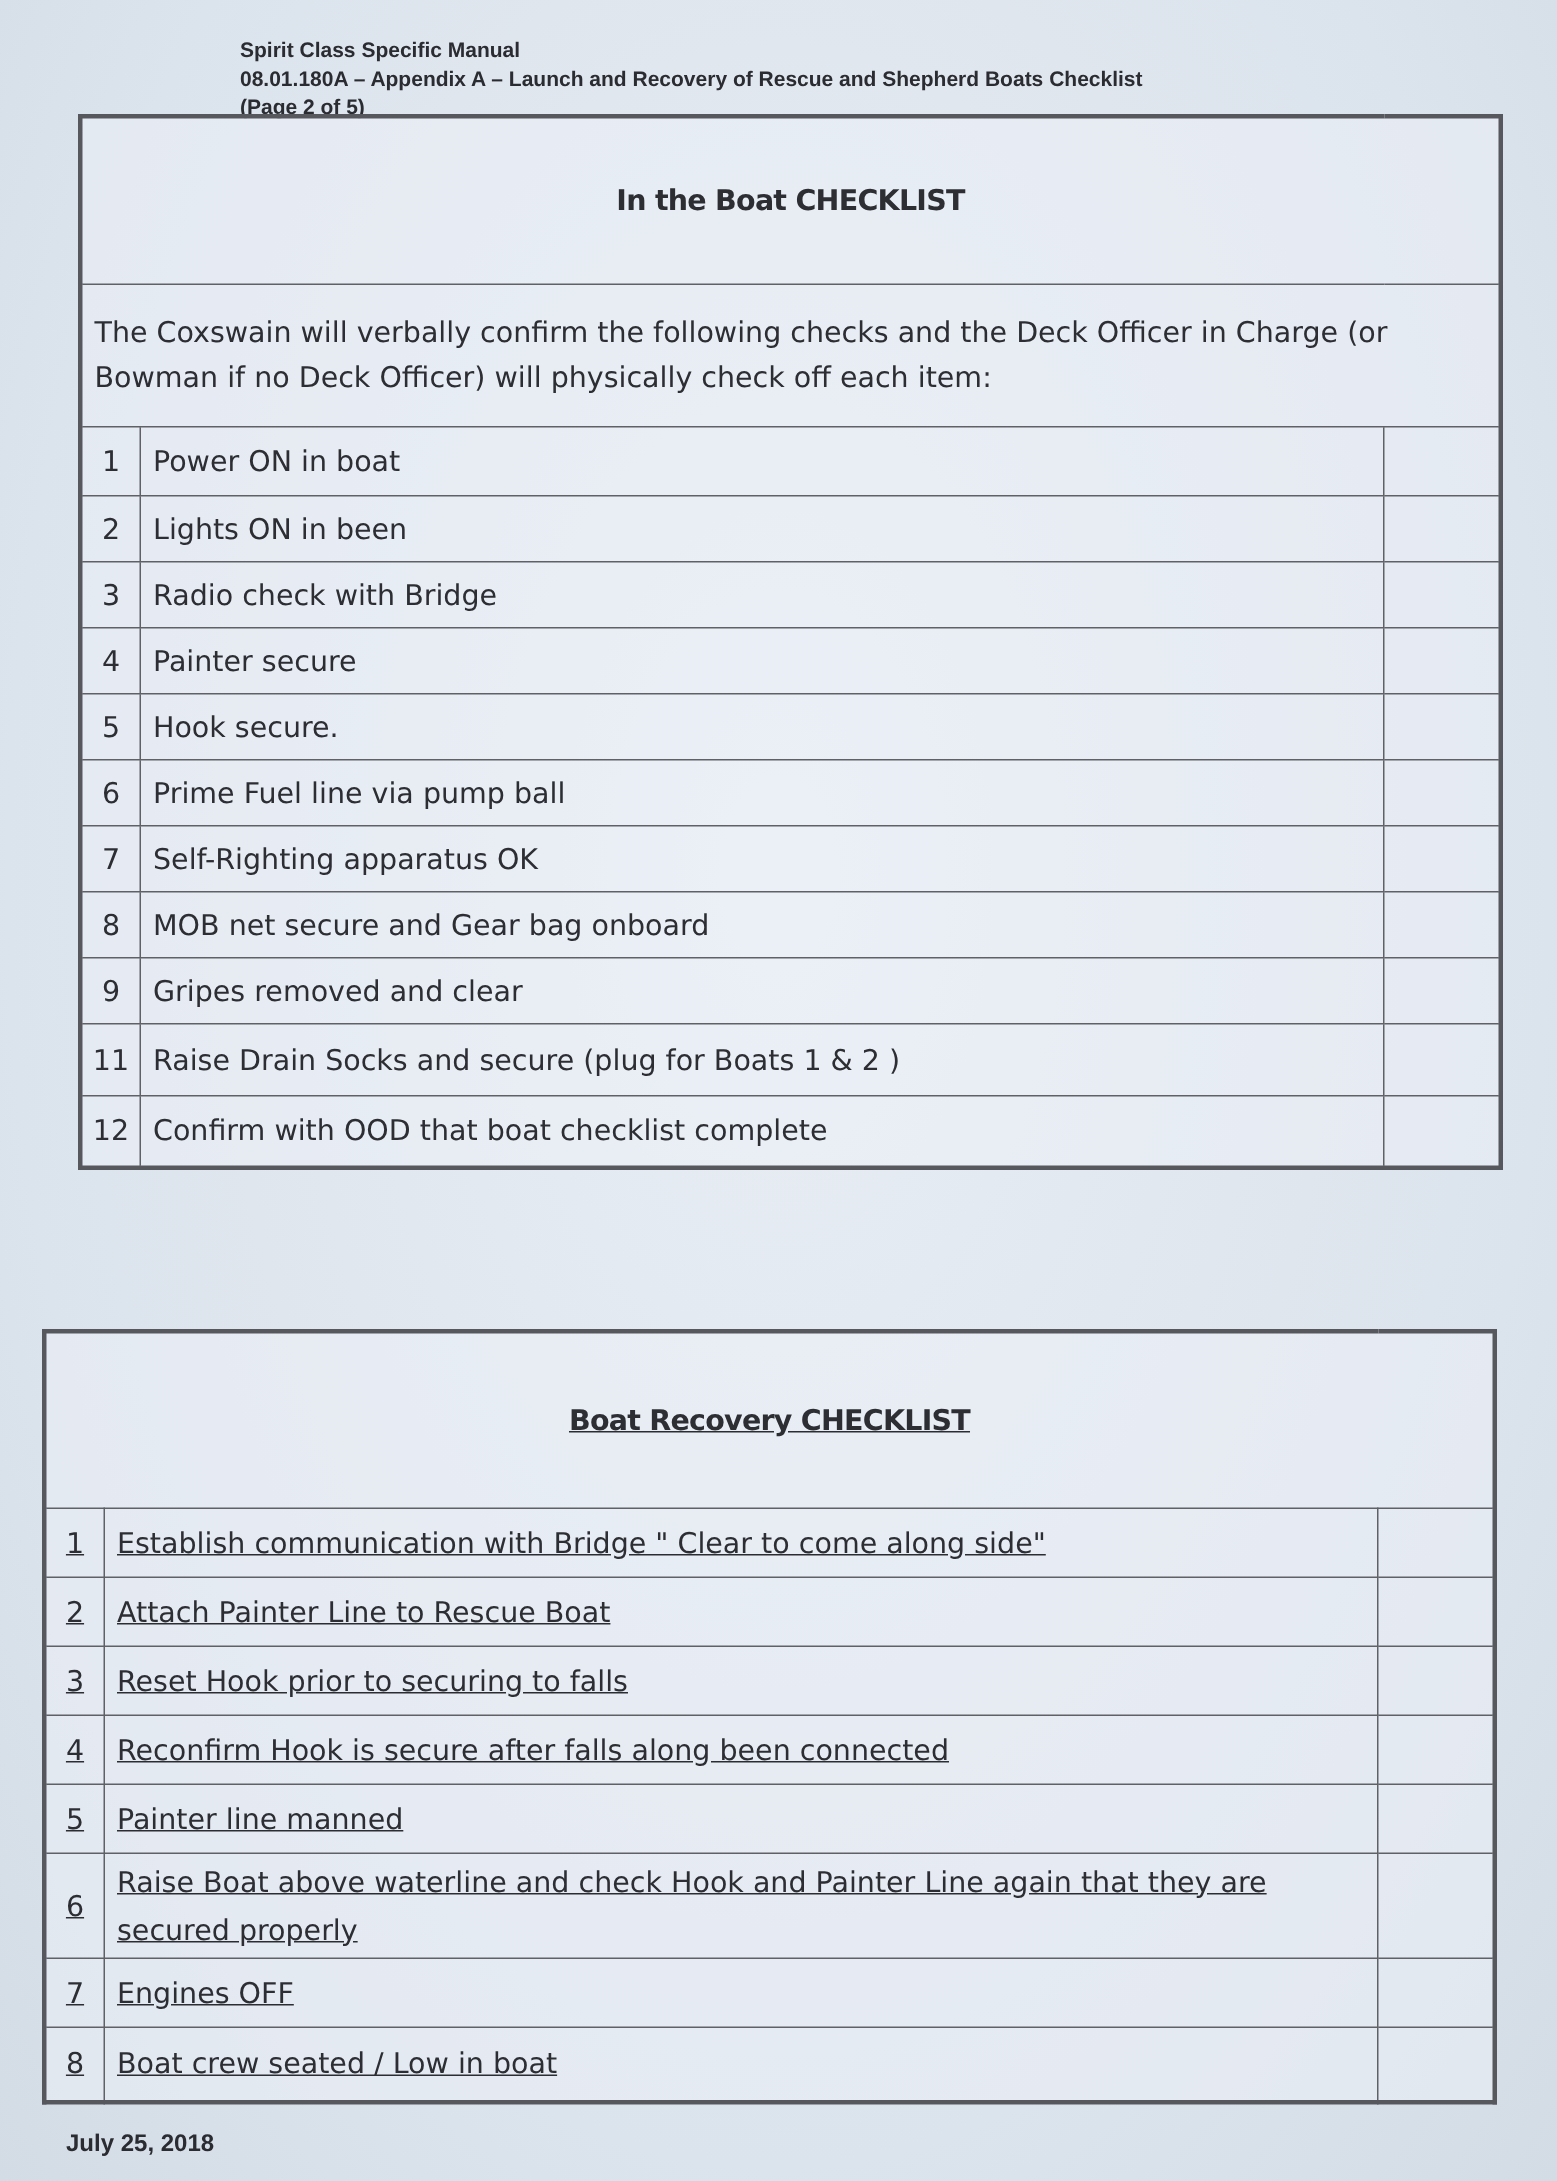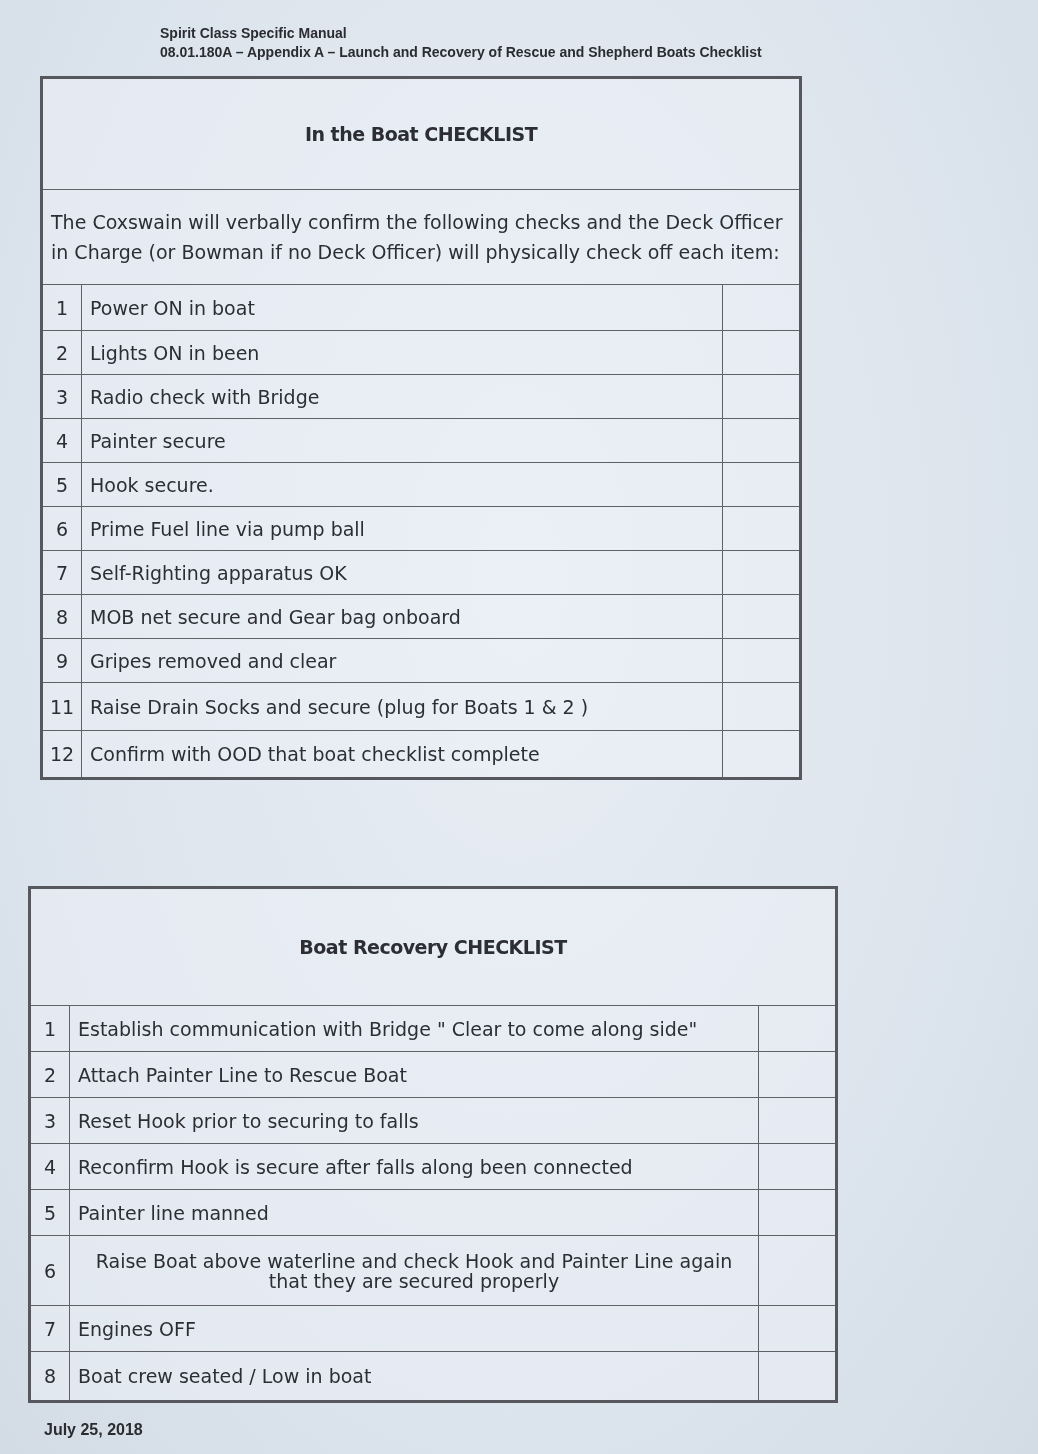--- a/index.html
+++ b/index.html
@@ -38,23 +38,24 @@
     position: absolute; left: 12px; top: 1421px;
     font-family: "Liberation Sans", sans-serif; font-weight: bold; font-size: 16px; color: #2a2c31; margin-left: 32px;
   }
 </style>
 </head>
 <body>
 
 <div class="header">
   <div>Spirit Class Specific Manual</div>
   <div>08.01.180A – Appendix A – Launch and Recovery of Rescue and Shepherd Boats Checklist</div>
+  <div>(Page 2 of 5)</div>
 </div>
 
-<table class="checklist" style="left:40px; top:76px; width:762px;">
+<table class="checklist" style="left:52px; top:76px; width:950px;">
   <tbody>
       <tr style="height:112px;">
     <td colspan="3" class="title-cell">In the Boat CHECKLIST</td>
   </tr>
   <tr style="height:95px;">
     <td colspan="3" class="intro-cell">The Coxswain will verbally confirm the following checks and the Deck Officer in Charge (or Bowman if no Deck Officer) will physically check off each item:</td>
   </tr>
   <tr style="height:46px;">
     <td class="num">1</td>
     <td>Power ON in boat</td>
@@ -106,21 +107,21 @@
     <td class="check"></td>
   </tr>
   <tr style="height:48px;">
     <td class="num">12</td>
     <td>Confirm with OOD that boat checklist complete</td>
     <td class="check"></td>
   </tr>
 </tbody>
   </table>
 
-<table class="checklist" style="left:28px; top:886px; width:810px;">
+<table class="checklist" style="left:28px; top:886px; width:970px;text-decoration:underline;">
   <tbody>
       <tr style="height:118px;">
     <td colspan="3" class="title-cell">Boat Recovery CHECKLIST</td>
   </tr>
   <tr style="height:46px;">
     <td class="num">1</td>
     <td>Establish communication with Bridge " Clear to come along side"</td>
     <td class="check"></td>
   </tr>
   <tr style="height:46px;">
@@ -138,21 +139,21 @@
     <td>Reconfirm Hook is secure after falls along been connected</td>
     <td class="check"></td>
   </tr>
   <tr style="height:46px;">
     <td class="num">5</td>
     <td>Painter line manned</td>
     <td class="check"></td>
   </tr>
   <tr style="height:70px;">
     <td class="num">6</td>
-    <td style="line-height:20px;text-align:center;">Raise Boat above waterline and check Hook and Painter Line again that they are secured properly</td>
+    <td style="line-height:32px;">Raise Boat above waterline and check Hook and Painter Line again that they are secured properly</td>
     <td class="check"></td>
   </tr>
   <tr style="height:46px;">
     <td class="num">7</td>
     <td>Engines OFF</td>
     <td class="check"></td>
   </tr>
   <tr style="height:50px;">
     <td class="num">8</td>
     <td>Boat crew seated / Low in boat</td>

